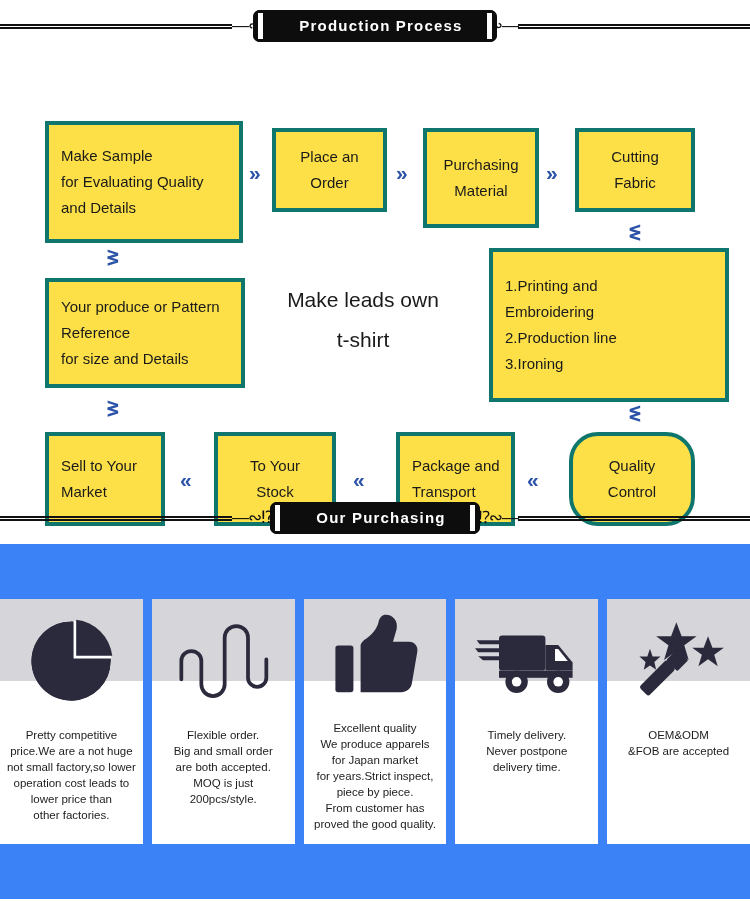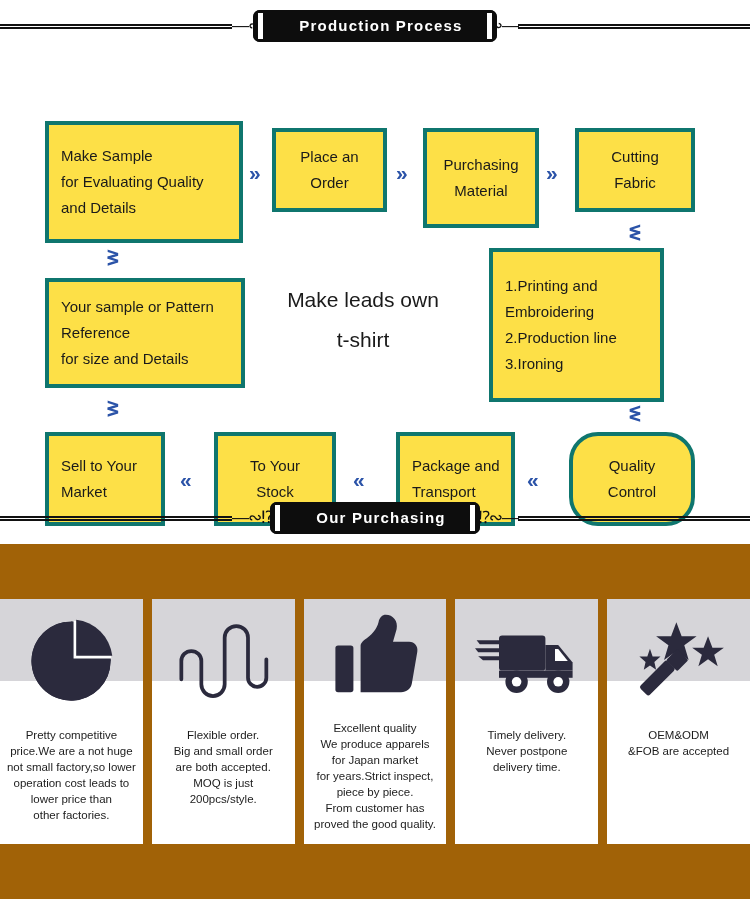--- a/index.html
+++ b/index.html
@@ -102,21 +102,21 @@
     color: #1a1a1a;
     font-size: 21px;
     line-height: 40px;
   }
 
   
   .advantage-wrap {
     position: relative;
     width: 750px;
     height: 355px;
-    background: #a16207;
+    background: #3b82f6;
     padding-top: 55px;
   }
   .cards {
     display: flex;
     gap: 9px;
     padding: 0 0px;
     height: 245px;
   }
   .card {
     flex: 1 1 0;
@@ -199,36 +199,36 @@
 
     <div class="chev h" style="left:546px; top:110px;">»</div>
 
     <div class="node center-text" style="left:575px; top:76px; width:120px; height:84px;">
       <span class="ln">Cutting</span>
       <span class="ln">Fabric</span>
     </div>
 
     <div class="chev v" style="left:627px; top:171px; writing-mode:vertical-rl; font-size:17px; letter-spacing:-6px;">∨∨</div>
 
-    <div class="node" style="left:489px; top:196px; width:175px; height:154px;">
+    <div class="node" style="left:489px; top:196px; width:240px; height:154px;">
       <span class="ln">1.Printing and</span>
       <span class="ln">Embroidering</span>
       <span class="ln">2.Production line</span>
       <span class="ln">3.Ironing</span>
     </div>
 
     <div class="center-label" style="left:258px; top:228px; width:210px;">
       <div>Make leads own</div>
       <div>t-shirt</div>
     </div>
 
     <div class="chev v" style="left:105px; top:196px; writing-mode:vertical-rl; font-size:17px; letter-spacing:-6px;">∧∧</div>
 
     <div class="node" style="left:45px; top:226px; width:200px; height:110px;">
-      <span class="ln">Your sample or Pattern</span>
+      <span class="ln">Your produce or Pattern</span>
       <span class="ln">Reference</span>
       <span class="ln">for size and Details</span>
     </div>
 
     <div class="chev v" style="left:627px; top:352px; writing-mode:vertical-rl; font-size:17px; letter-spacing:-6px;">∨∨</div>
 
     <div class="chev v" style="left:105px; top:347px; writing-mode:vertical-rl; font-size:17px; letter-spacing:-6px;">∧∧</div>
 
     <div class="node" style="left:45px; top:380px; width:120px; height:94px;">
       <span class="ln">Sell to Your</span>

